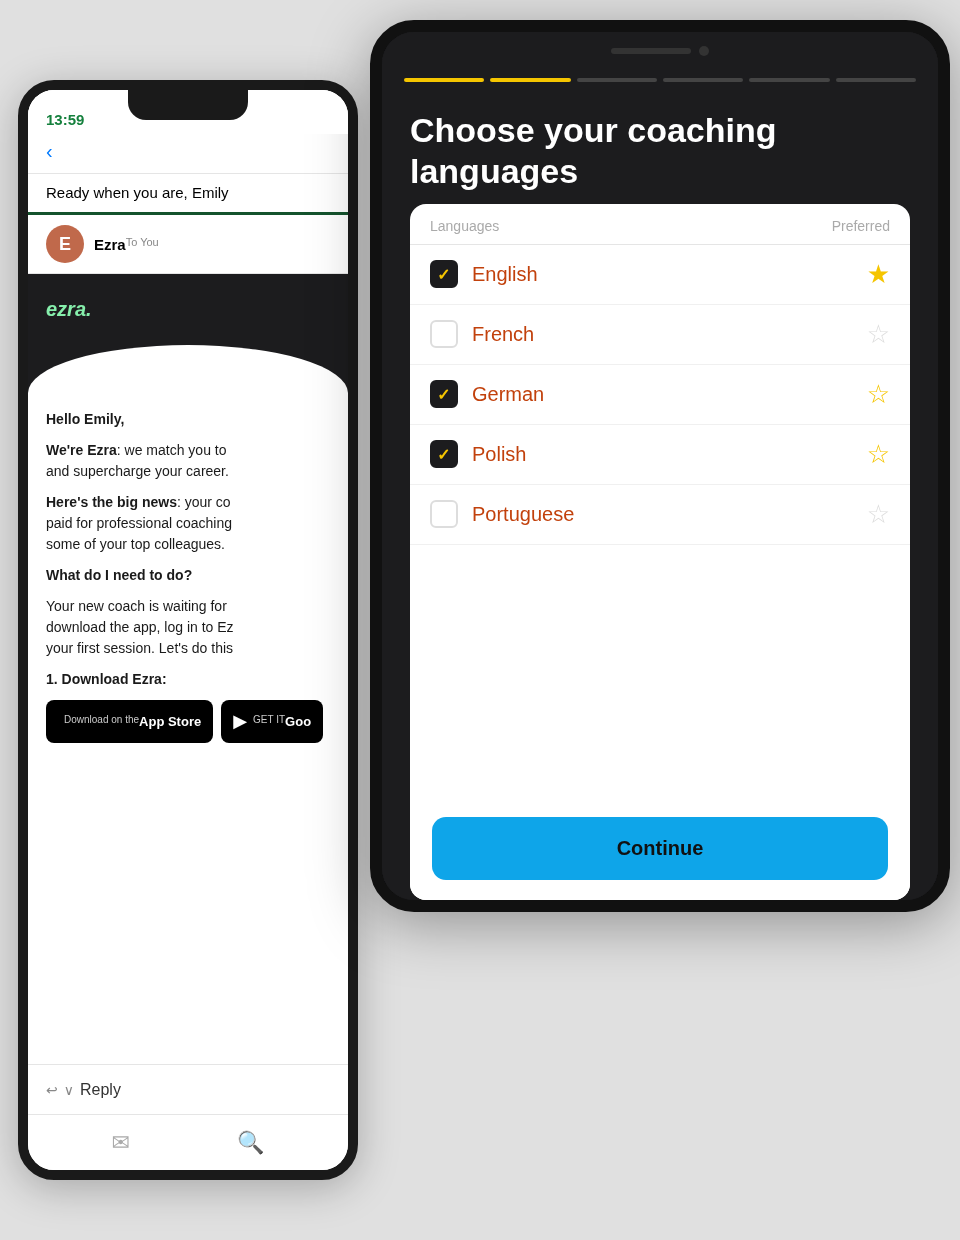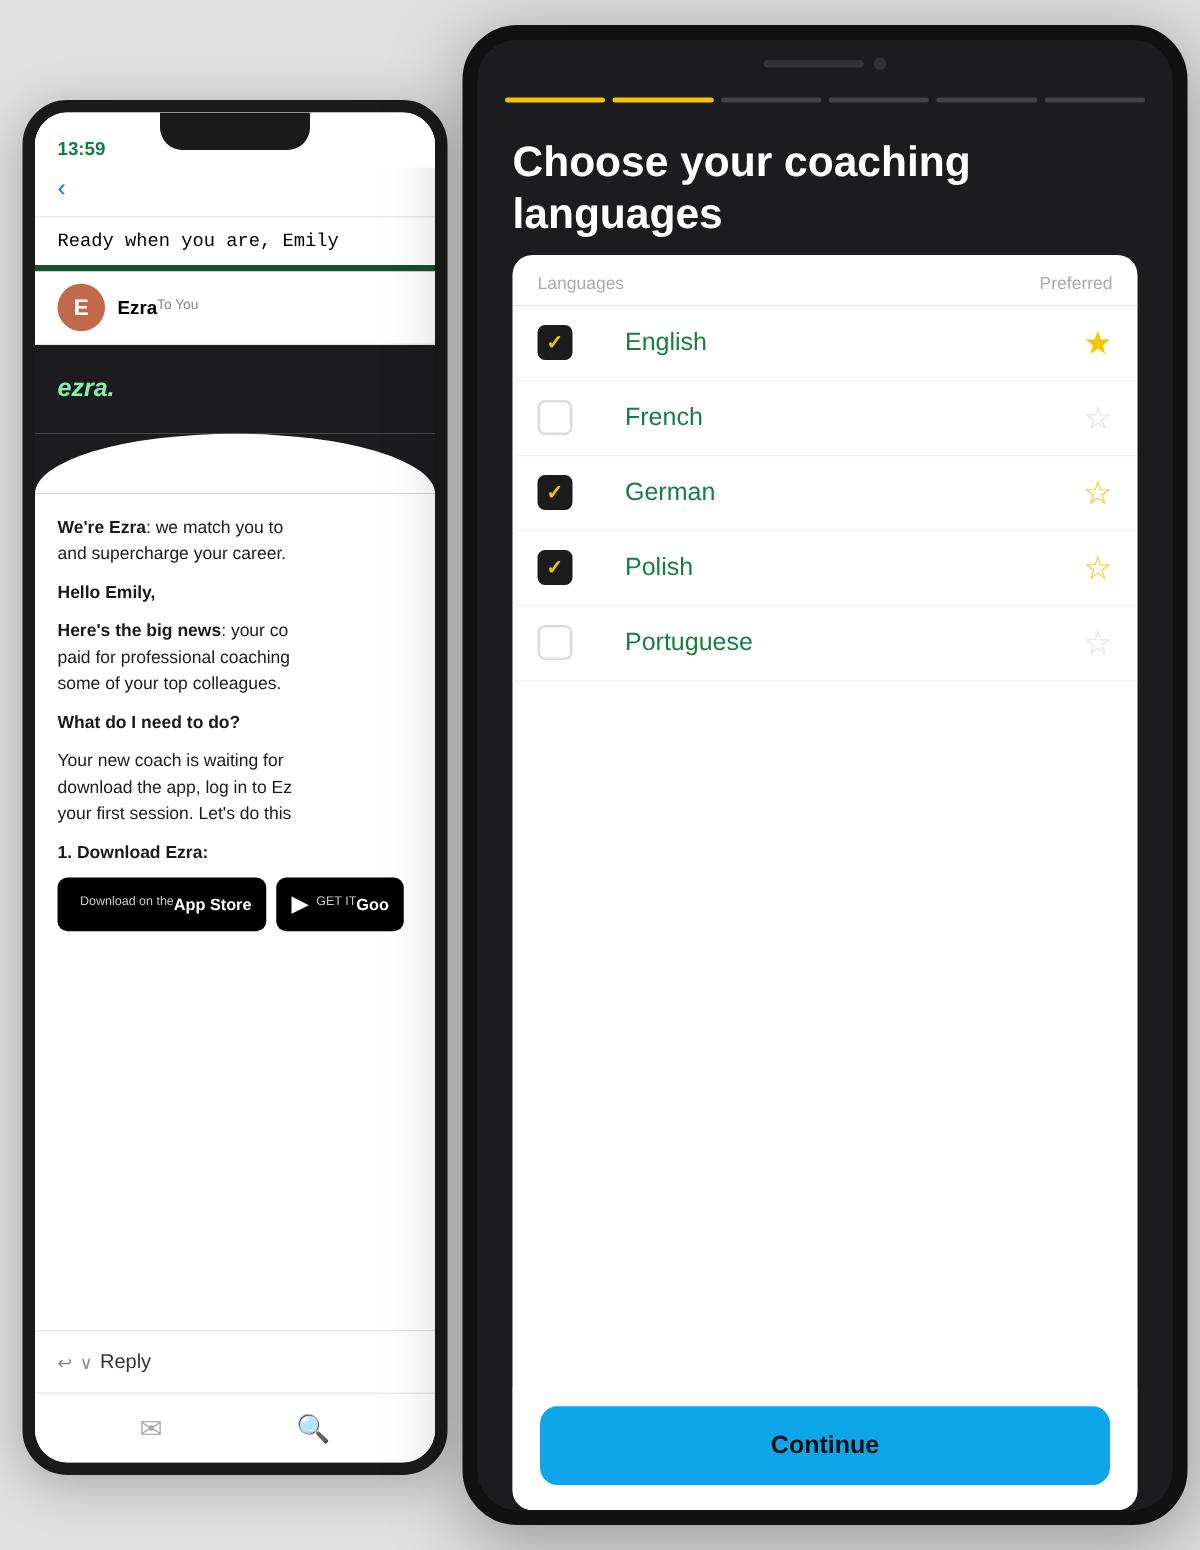--- a/index.html
+++ b/index.html
@@ -82,22 +82,21 @@
       gap: 10px;
     }
 
     .back-arrow {
       font-size: 20px;
       color: #007aff;
     }
 
     .email-subject-bar {
       padding: 10px 18px;
-      border-bottom: 5px solid #14532d;
-      font-family: Liberation Mono, monospace;
+      border-bottom: 3px solid #14532d;
     }
 
     .email-subject-text {
       font-size: 15px;
       font-weight: 500;
       color: #000;
     }
 
     .sender-row {
       display: flex;
@@ -257,21 +256,21 @@
     .bottom-icon.active {
       color: #007aff;
     }
 
     
     .phone-right {
       position: absolute;
       right: 10px;
       top: 20px;
       width: 580px;
-      height: 1200px;
+      height: 892px;
       background: #1c1c1e;
       border-radius: 44px;
       box-shadow: 0 12px 60px rgba(0,0,0,0.35);
       overflow: hidden;
       border: 12px solid #111;
     }
 
     .phone-right-inner {
       width: 100%;
       height: 100%;
@@ -407,22 +406,21 @@
       content: '✓';
       color: #f5c500;
       font-size: 16px;
       font-weight: 700;
     }
 
     .lang-name {
       flex: 1;
       font-size: 20px;
       font-weight: 500;
-      color: #15803d;
-      margin-left: 28px;
+      color: #c2410c;
     }
 
     .star-icon {
       font-size: 26px;
     }
 
     .star-filled {
       color: #f5c500;
     }
 
@@ -480,22 +478,22 @@
         </div>
       </div>
 
       <div class="ezra-logo-bar">
         <span>ezra.</span>
       </div>
 
       <div class="wave-separator"></div>
 
       <div class="email-body">
+        <p><strong>Hello Emily,</strong></p>
         <p><strong>We're Ezra</strong>: we match you to<br>and supercharge your career.</p>
-        <p><strong>Hello Emily,</strong></p>
         <p><strong>Here's the big news</strong>: your co<br>paid for professional coaching<br>some of your top colleagues.</p>
         <p><strong>What do I need to do?</strong></p>
         <p>Your new coach is waiting for<br>download the app, log in to Ez<br>your first session. Let's do this</p>
         <p><strong>1. Download Ezra:</strong></p>
         <div class="app-buttons">
           <div class="app-btn">
             <span class="app-btn-icon"></span>
             <div class="app-btn-text">
               <span class="app-btn-small">Download on the</span>
               <span class="app-btn-large">App Store</span>

